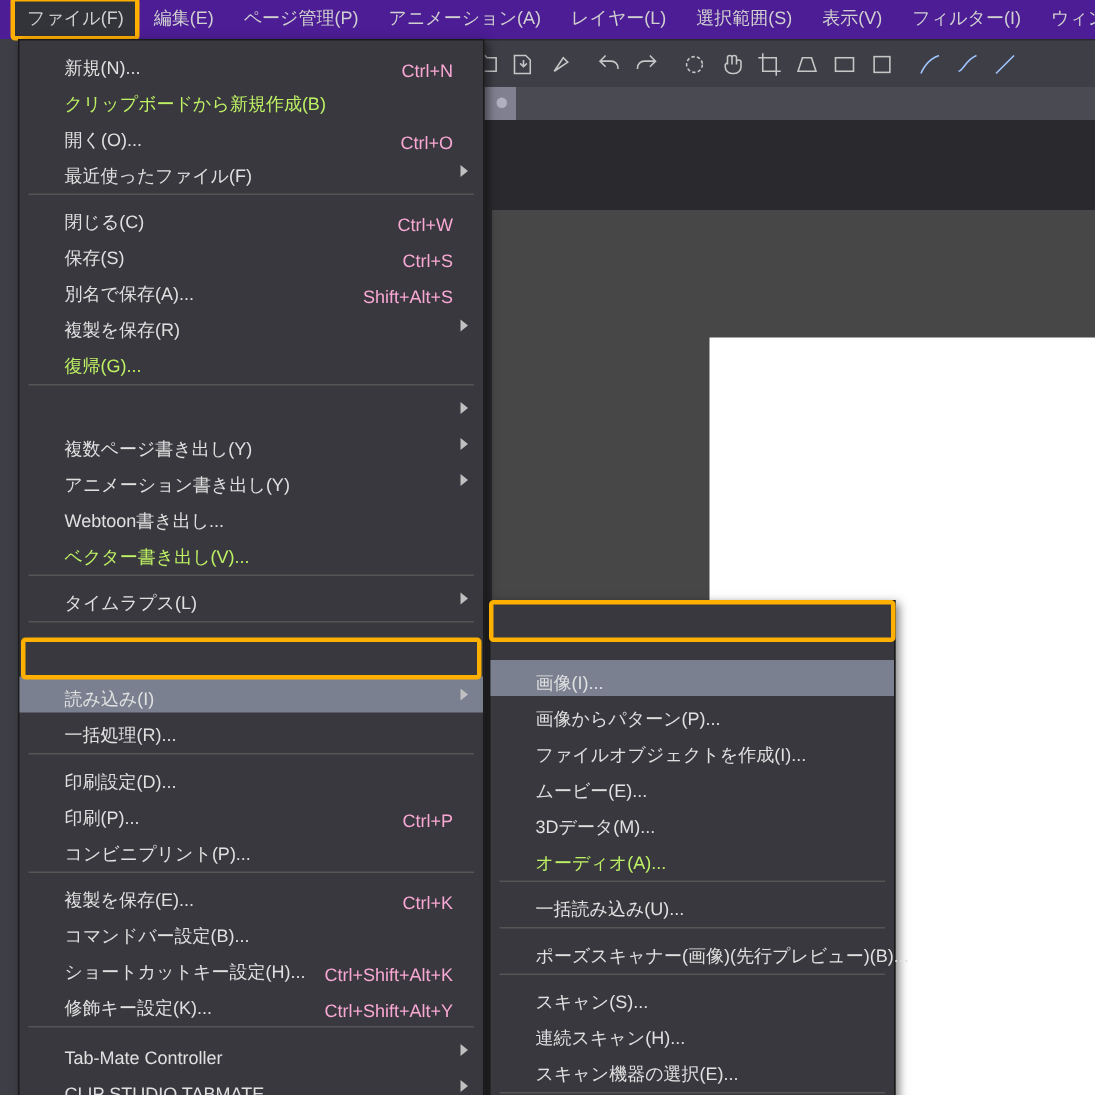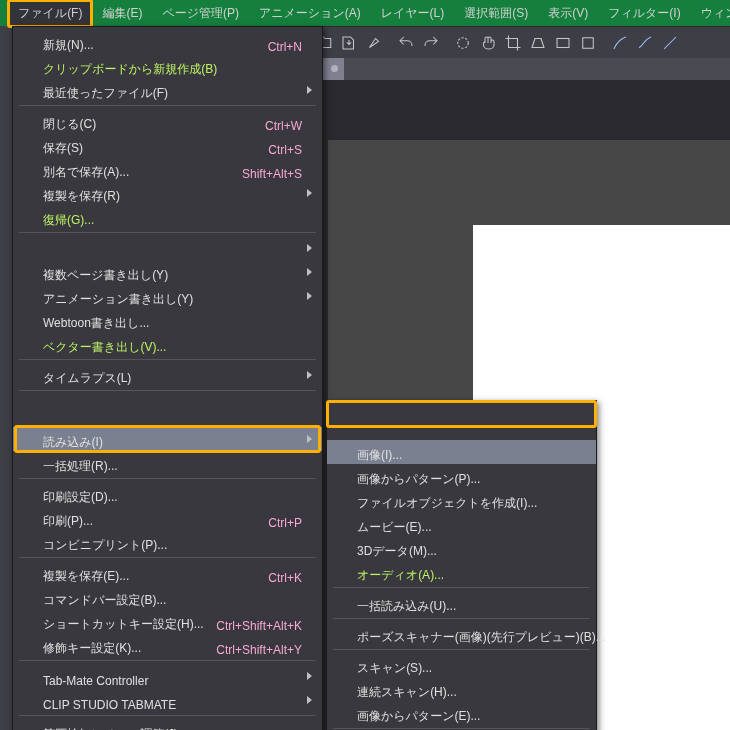--- a/index.html
+++ b/index.html
@@ -7,22 +7,22 @@
     width: 730px; height: 730px;
     background: #2a2a2e;
     font-family: "Meiryo", "MS PGothic", sans-serif;
     font-size: 12px;
     color: #d0d0d0;
     overflow: hidden;
     position: relative;
   }
   .menubar {
     position: absolute; top: 0; left: 0; right: 0; height: 26px;
-    background: #15803d;
-    display: flex; align-items: center;
+    background: #4c1d95;
+    display: flex; align-items: flex-end;
     padding-left: 8px;
   }
   .menubar-item {
     padding: 5px 10px;
     font-size: 12px;
     color: #d0d0d0;
     white-space: nowrap;
   }
   .menubar-item.active {
     background: #33333a;
@@ -245,20 +245,24 @@
 
 <div class="dropdown main" id="file-menu">
     <div class="menu-row">
       <span class="menu-label">新規(N)...</span>
       <span class="menu-shortcut">Ctrl+N</span>
     </div>
     <div class="menu-row disabled">
       <span class="menu-label">クリップボードから新規作成(B)</span>
     </div>
     <div class="menu-row">
+      <span class="menu-label">開く(O)...</span>
+      <span class="menu-shortcut">Ctrl+O</span>
+    </div>
+    <div class="menu-row">
       <span class="menu-label">最近使ったファイル(F)</span>
       <span class="menu-arrow"></span>
     </div>
     <div class="menu-sep"></div>
     <div class="menu-row">
       <span class="menu-label">閉じる(C)</span>
       <span class="menu-shortcut">Ctrl+W</span>
     </div>
     <div class="menu-row">
       <span class="menu-label">保存(S)</span>
@@ -376,21 +380,21 @@
       <span class="menu-label">ポーズスキャナー(画像)(先行プレビュー)(B)...</span>
     </div>
     <div class="menu-sep"></div>
     <div class="menu-row">
       <span class="menu-label">スキャン(S)...</span>
     </div>
     <div class="menu-row">
       <span class="menu-label">連続スキャン(H)...</span>
     </div>
     <div class="menu-row">
-      <span class="menu-label">画像からパターン(E)...</span>
+      <span class="menu-label">スキャン機器の選択(E)...</span>
     </div>
     <div class="menu-sep"></div>
     <div class="menu-row disabled">
       <span class="menu-label">タイムシート情報(T)...</span>
     </div>
   </div>
 
 <div class="highlight-row" style="top:425px; left:14px; width:307px; height:28px;"></div>
 <div class="highlight-row" style="top:400px; left:326px; width:271px; height:28px;"></div>
 

